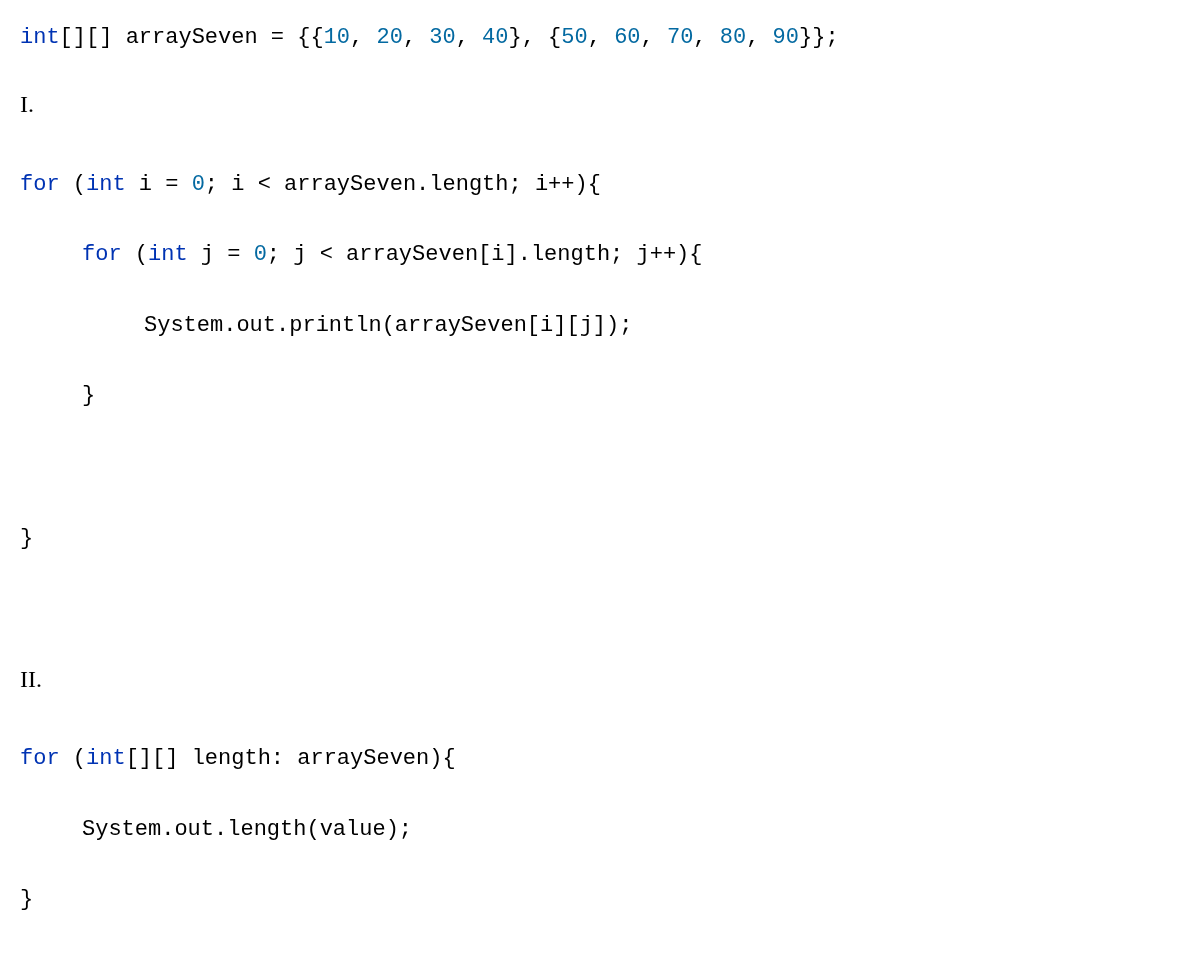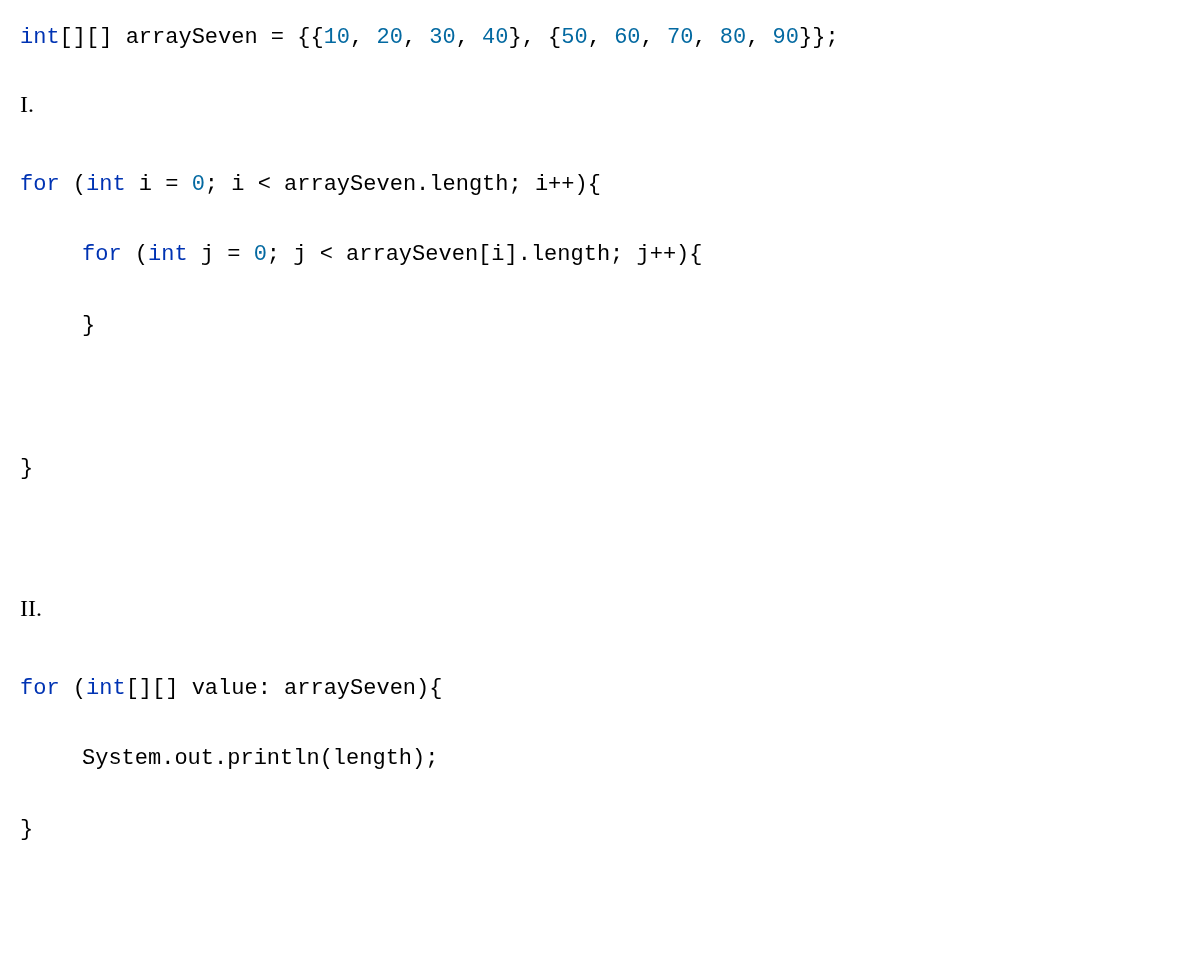--- a/index.html
+++ b/index.html
@@ -31,28 +31,29 @@
 </head>
 <body>
 
 <div class="code-block"><span class="kw">int</span><span class="plain">[][] </span><span class="plain">arraySeven = {{</span><span class="num">10</span><span class="plain">, </span><span class="num">20</span><span class="plain">, </span><span class="num">30</span><span class="plain">, </span><span class="num">40</span><span class="plain">}, {</span><span class="num">50</span><span class="plain">, </span><span class="num">60</span><span class="plain">, </span><span class="num">70</span><span class="plain">, </span><span class="num">80</span><span class="plain">, </span><span class="num">90</span><span class="plain">}};</span></div>
 
 <div class="label">I.</div>
 
 <div class="code-block">
 <div><span class="kw">for</span><span> (</span><span class="kw">int</span><span> i = </span><span class="num">0</span><span>; i &lt; arraySeven.length; i++){</span></div>
 <div><span class="indent1"><span class="kw">for</span><span> (</span><span class="kw">int</span><span> j = </span><span class="num">0</span><span>; j &lt; arraySeven[i].length; j++){</span></span></div>
+<div><span class="indent2"><span>System.out.println(arraySeven[i][j]);</span></span></div>
 <div><span class="indent1"><span>}</span></span></div>
 <div class="spacer-med"></div>
 <div><span>}</span></div>
 </div>
 
 <div class="spacer-med"></div>
 
 <div class="label">II.</div>
 
 <div class="code-block">
-<div><span class="kw">for</span><span> (</span><span class="kw">int</span><span>[][] value: arraySeven){</span></div>
-<div><span class="indent1"><span>System.out.println(length);</span></span></div>
+<div><span class="kw">for</span><span> (</span><span class="kw">int</span><span>[][] length: arraySeven){</span></div>
+<div><span class="indent1"><span>System.out.length(value);</span></span></div>
 <div><span>}</span></div>
 </div>
 
 <div class="spacer-med"></div>
 
 </body></html>

